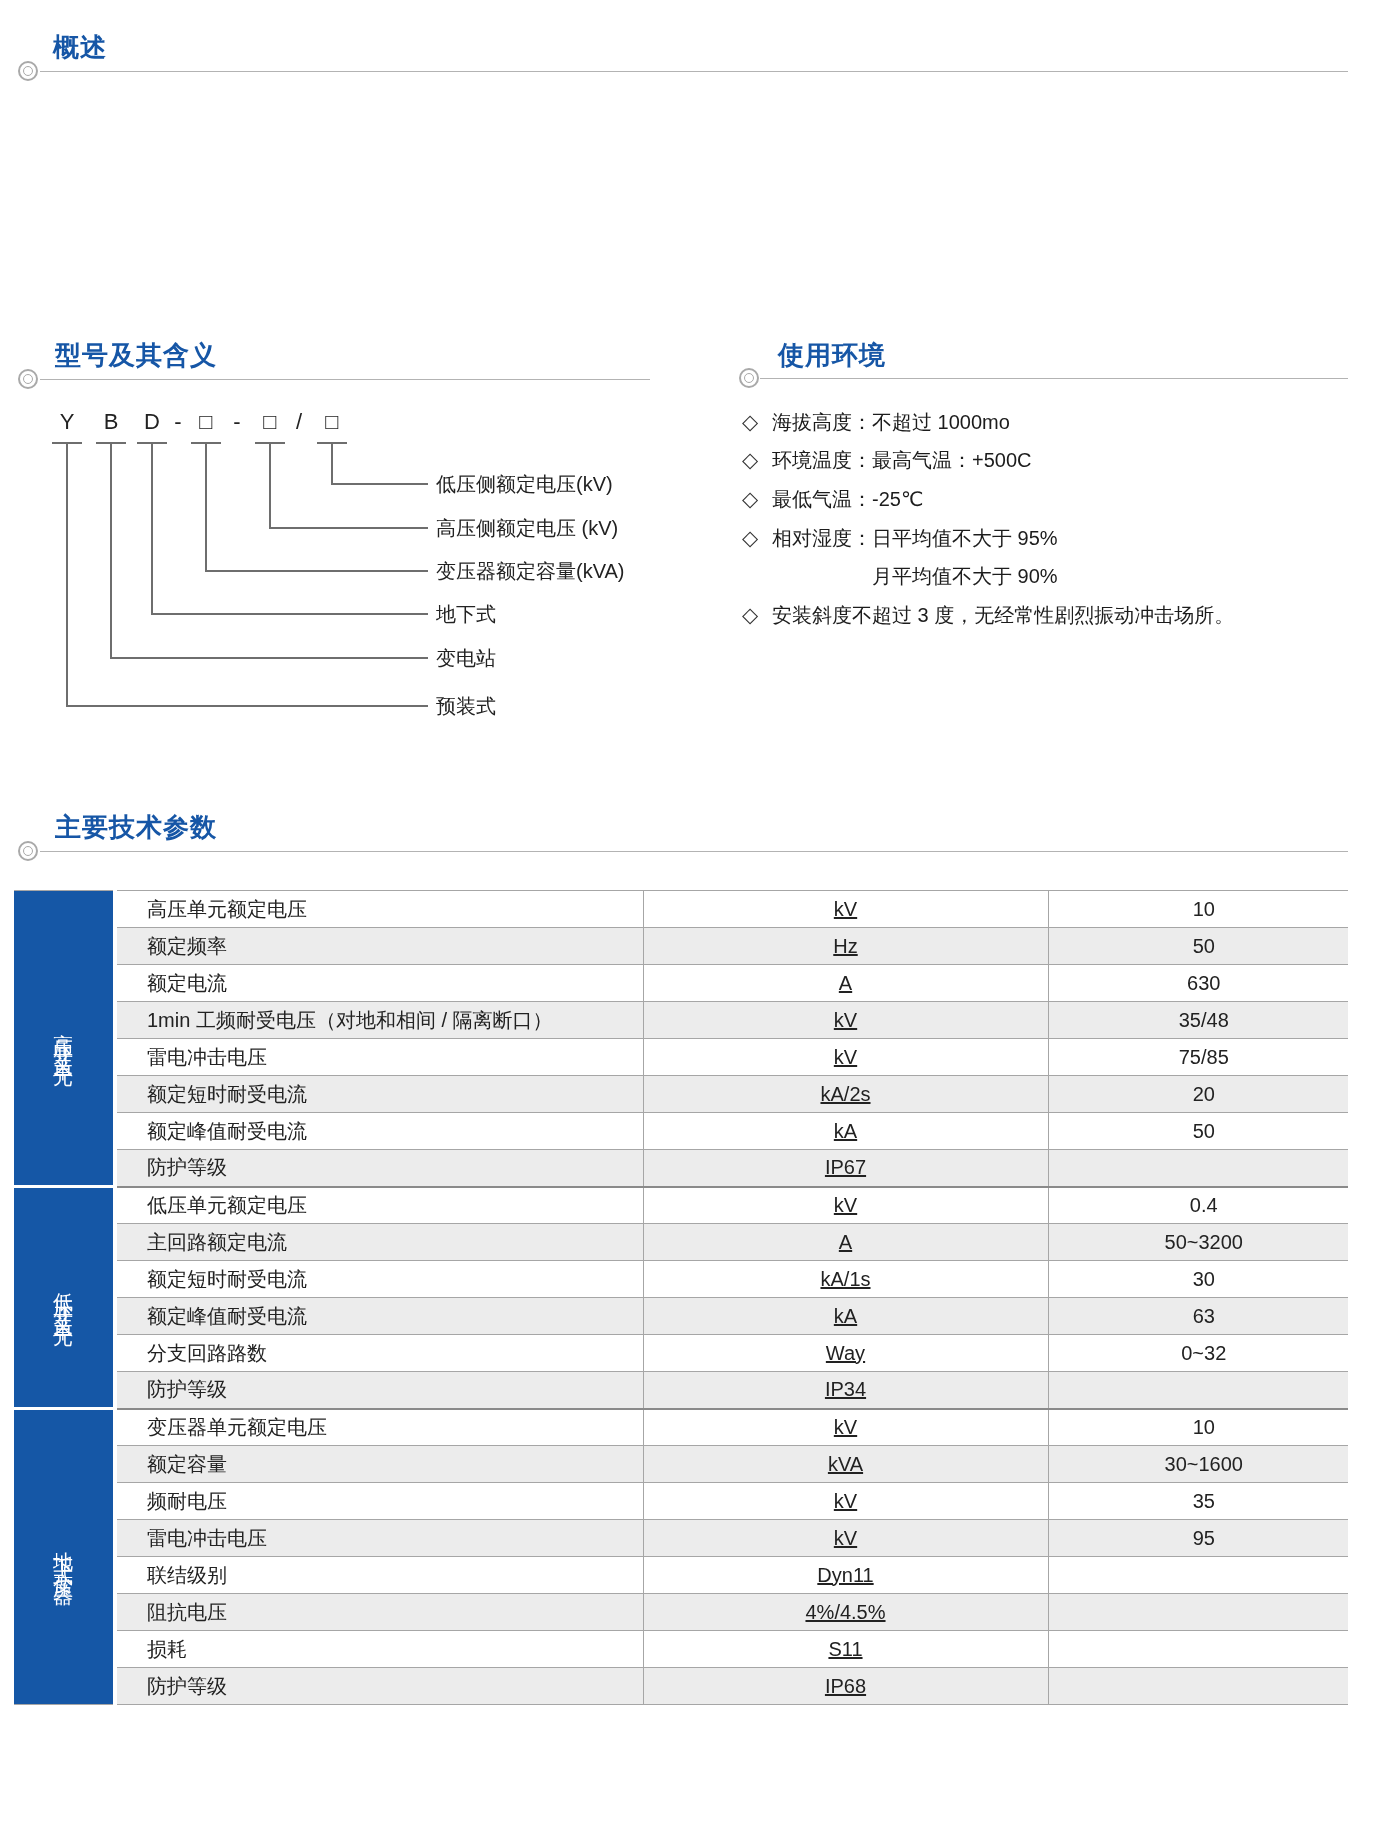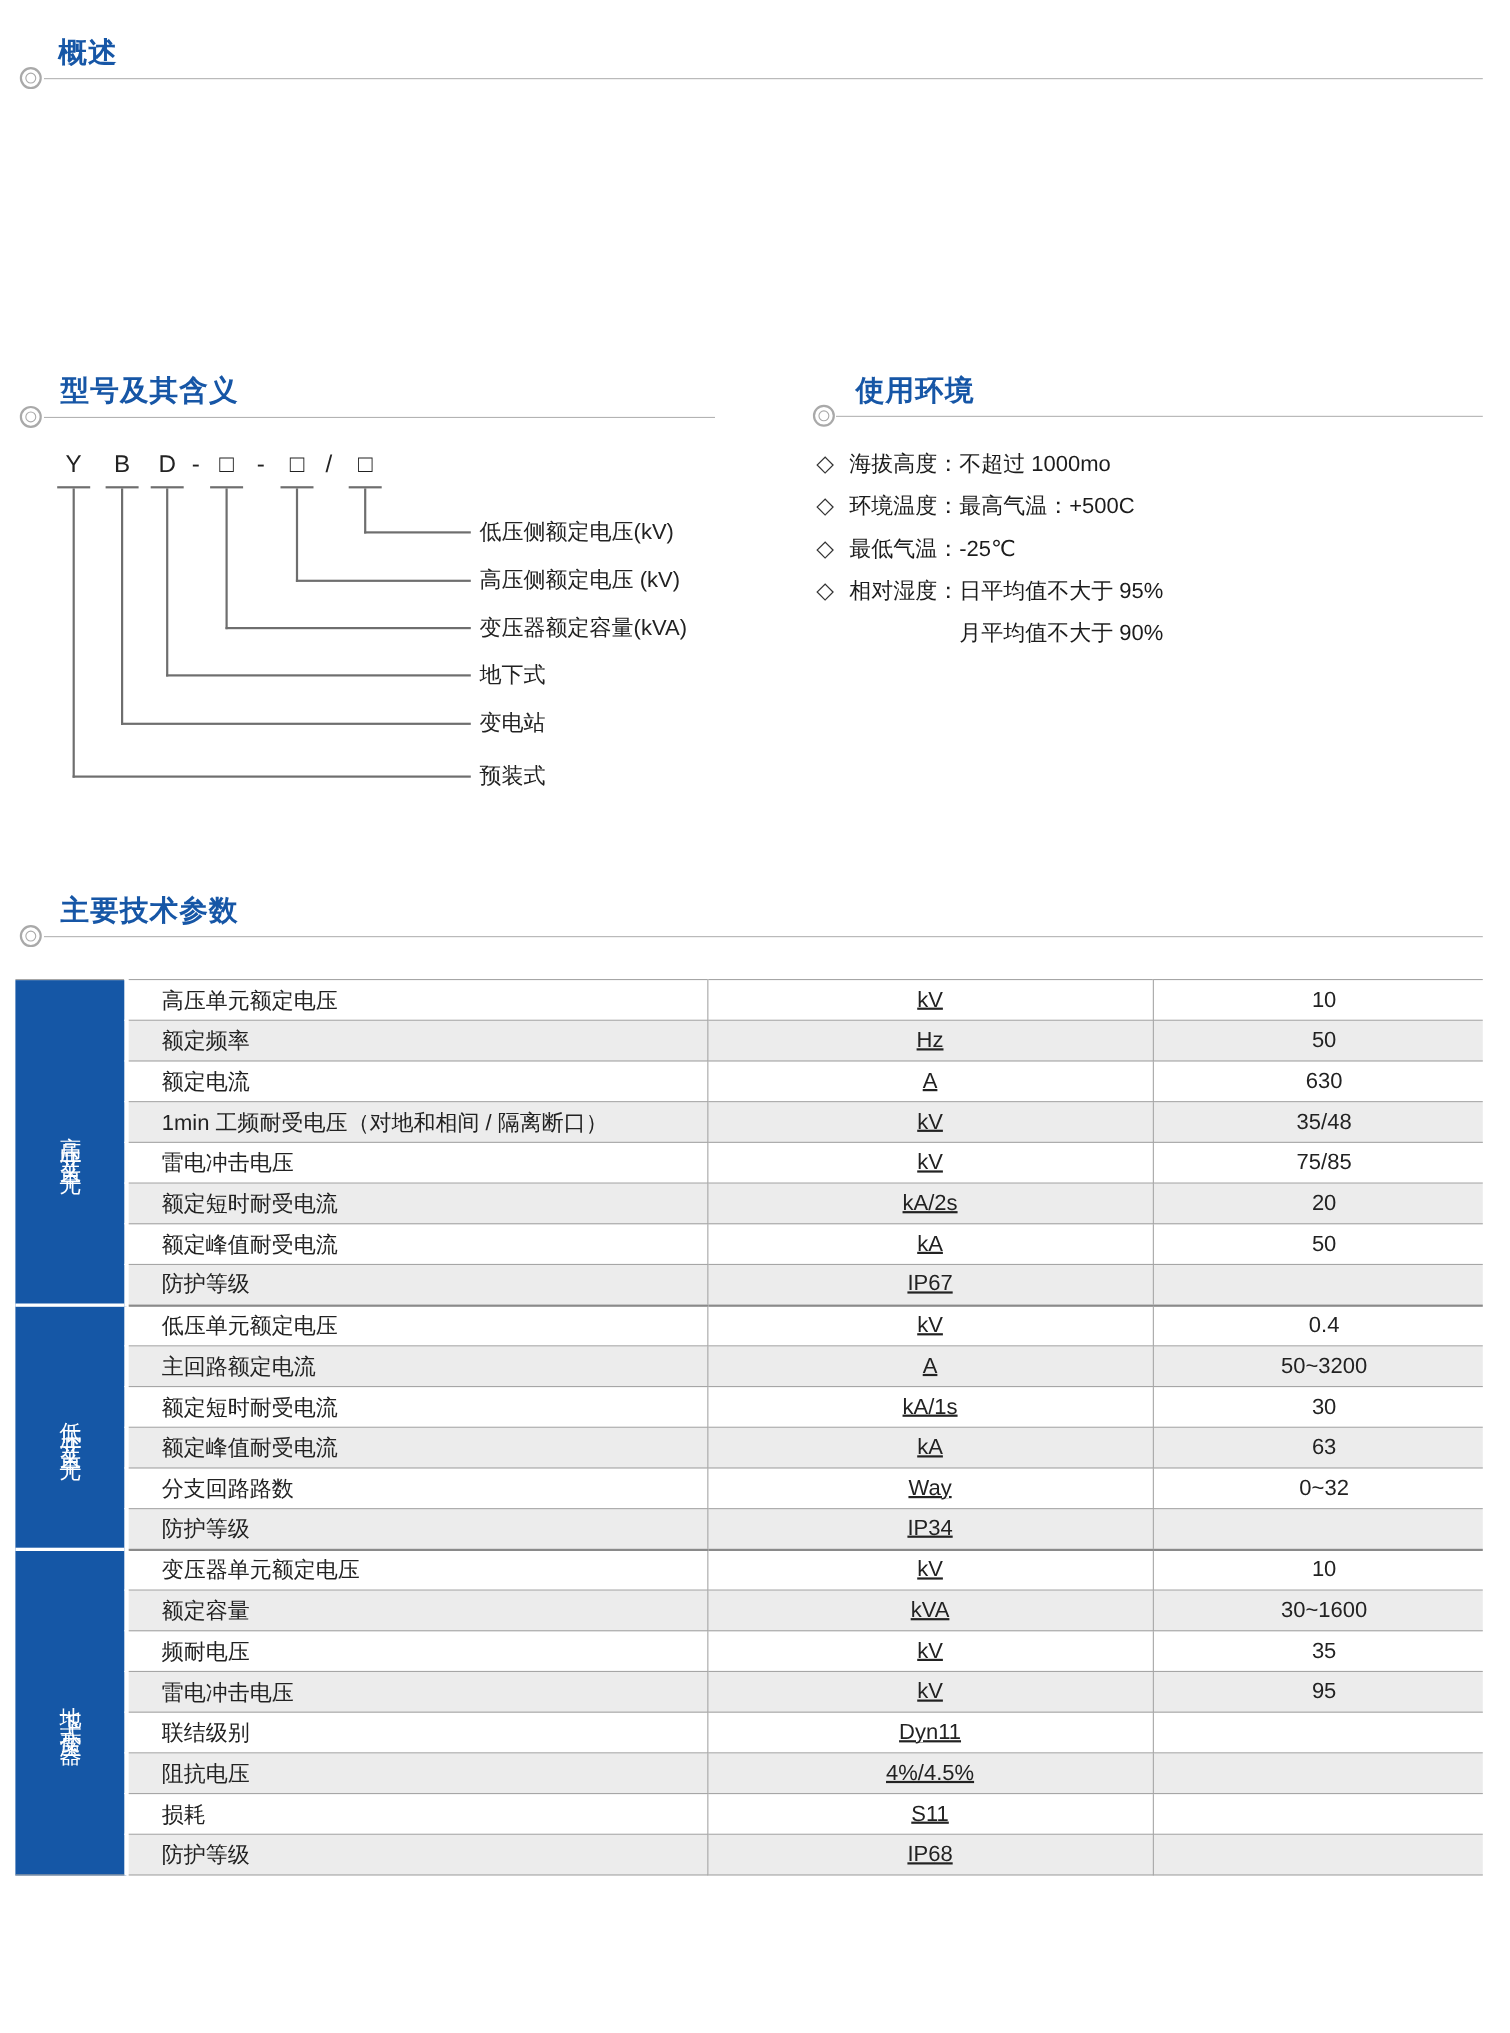--- a/index.html
+++ b/index.html
@@ -113,20 +113,23 @@
   </div>
   <div class="env-item" style="top:484px;">
     <span class="blt">◇</span><span class="txt">最低气温：-25℃</span>
   </div>
   <div class="env-item" style="top:523px;">
     <span class="blt">◇</span><span class="txt">相对湿度：日平均值不大于 95%</span>
   </div>
   <div class="env-item cont" style="top:561px;">
     <span class="blt"></span><span class="txt">月平均值不大于 90%</span>
   </div>
+  <div class="env-item" style="top:600px;">
+    <span class="blt">◇</span><span class="txt">安装斜度不超过 3 度，无经常性剧烈振动冲击场所。</span>
+  </div>
 
   <div class="sec-title" style="left:55px;top:810px;">主要技术参数</div>
   <span class="ring" style="left:18px;top:841px;"></span>
   <div class="h-rule" style="left:40px;top:851px;width:1320px;"></div>
 
   <table class="params">
     <colgroup>
         <col style="width:101px">
         <col style="width:528px">
         <col style="width:405px">

